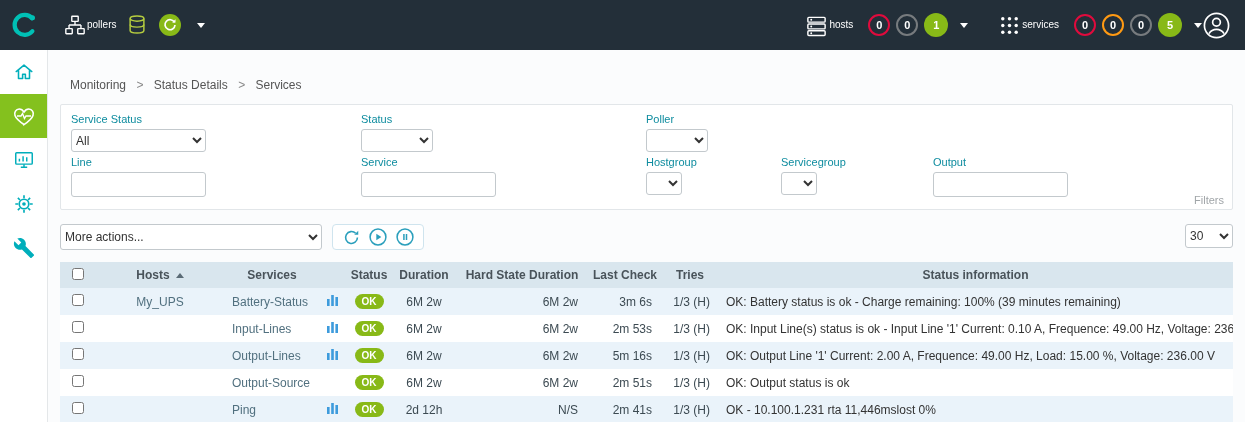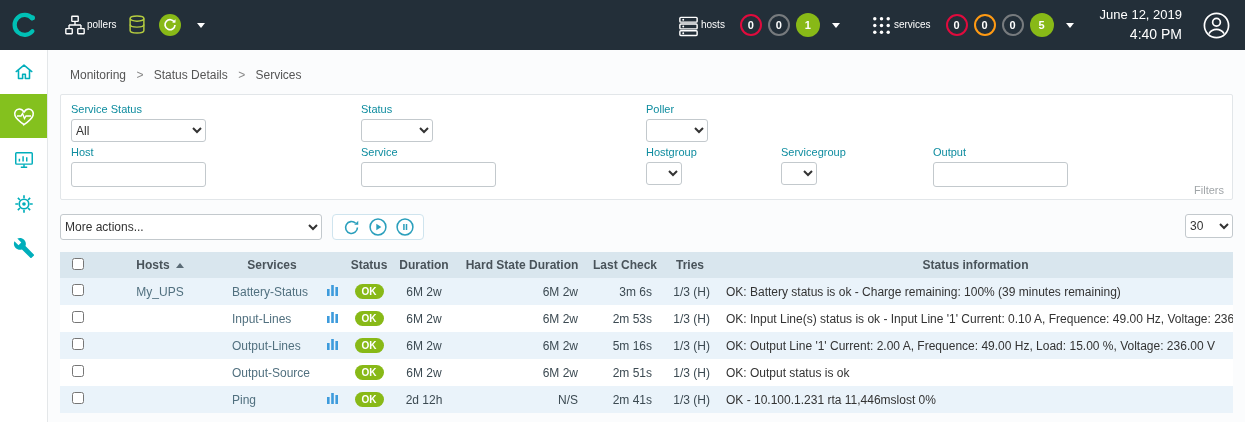--- a/index.html
+++ b/index.html
@@ -21,21 +21,21 @@
   .datetime{text-align:right;font-size:13px;line-height:1.5;margin:0 20px 0 26px;white-space:nowrap}
   .datetime .time{font-size:14px}
   .profile{margin-right:14px;cursor:pointer;display:flex;align-items:center}
 
   
   .sidebar{position:absolute;left:0;top:50px;width:48px;height:372px;background:#fff;border-right:1px solid #e4e7e9;display:flex;flex-direction:column;z-index:2}
   .side-item{height:44px;display:flex;align-items:center;justify-content:center;cursor:pointer}
   .side-item.active{background:#84c11e}
 
   
-  .main{position:absolute;left:48px;top:50px;width:1197px;height:264px}
+  .main{position:absolute;left:48px;top:60px;width:1197px;height:264px}
   .breadcrumb{margin:18px 0 12px 22px;font-size:12px;color:#555}
   .breadcrumb .crumb{cursor:pointer}
   .breadcrumb .sep{margin:0 7px;color:#888}
 
   
   .filter-card{position:relative;margin:0 12px;height:106px;background:#fff;border:1px solid #e2e6e9;border-radius:2px}
   .ffield{position:absolute}
   .flabel{font-size:11px;font-weight:normal;color:#0e8c9f;display:block;margin-bottom:4px}
   select,input[type=text]{font-family:inherit;font-size:12px;border:1px solid #c3c9cd;border-radius:3px;background:#fff;color:#333}
   select{height:23px}
@@ -159,24 +159,20 @@
     </div>
     <div class="counters">
         <span class="counter" style="border-color: rgb(224, 11, 61);">0</span>
         <span class="counter" style="border-color: rgb(255, 154, 19);">0</span>
         <span class="counter" style="border-color: rgb(119, 123, 126);">0</span>
         <span class="counter filled" style="border-color: rgb(136, 185, 23); background: rgb(136, 185, 23);">5</span>
       </div>
     <span class="chevron"></span>
   </div>
 
-  <div class="datetime">
-    <div class="date">June 12, 2019</div>
-    <div class="time">4:40 PM</div>
-  </div>
 
   <div class="profile">
     <svg viewBox="0 0 24 24" width="29" height="29">
         <g fill="none" stroke="#fff" stroke-width="1.4">
           <circle cx="12" cy="12" r="10"></circle>
           <circle cx="12" cy="9.3" r="3.2"></circle>
           <path d="M5.8 18.7a7.3 7.3 0 0 1 12.4 0"></path>
         </g>
       </svg>
   </div>
@@ -238,21 +234,21 @@
     <div class="ffield" style="left:300px;top:8px">
       <span class="flabel">Status</span>
       <select style="width:72px"><option></option></select>
     </div>
     <div class="ffield" style="left:585px;top:8px">
       <span class="flabel">Poller</span>
       <select style="width:62px"><option></option></select>
     </div>
 
     <div class="ffield" style="left:10px;top:51px">
-      <span class="flabel">Host</span>
+      <span class="flabel">Line</span>
       <input type="text" value="" style="">
     </div>
     <div class="ffield" style="left:300px;top:51px">
       <span class="flabel">Service</span>
       <input type="text" value="" style="">
     </div>
     <div class="ffield" style="left:585px;top:51px">
       <span class="flabel">Hostgroup</span>
       <select style="width:36px"><option></option></select>
     </div>

